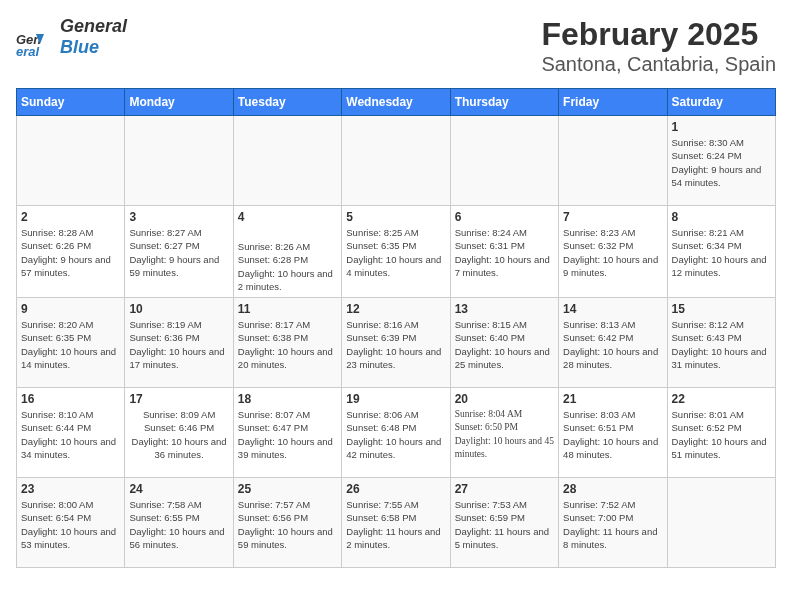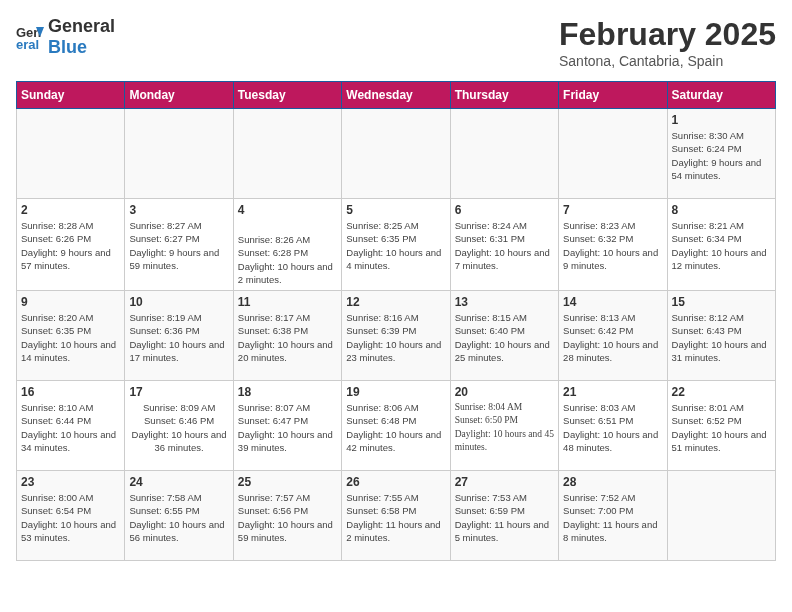--- a/index.html
+++ b/index.html
@@ -11,46 +11,47 @@
       padding: 16px;
     }
     .header-area {
       display: flex;
       justify-content: space-between;
       align-items: flex-start;
       margin-bottom: 12px;
     }
     .logo {
       display: flex;
-      align-items: center;
-      gap: 4px;
+      align-items: flex-end;
+      gap: 16px;
+      font-style: italic;
     }
     .logo-icon {
       width: 28px;
       height: 28px;
     }
     .title-block {
       text-align: left;
     }
     .main-title {
       font-size: 32px;
       font-weight: bold;
       color: #333;
     }
     .subtitle {
-      font-size: 14px;
+      font-size: 20px;
       color: #555;
     }
     table {
       width: 100%;
       border-collapse: collapse;
       table-layout: fixed;
     }
     thead tr {
-      background-color: #be185d;
+      background-color: #3b82f6;
     }
     thead th {
       color: #fff;
       font-size: 12px;
       font-weight: bold;
       padding: 6px 4px;
       text-align: left;
       border: 1px solid #1a5a9f;
     }
     tbody td {

